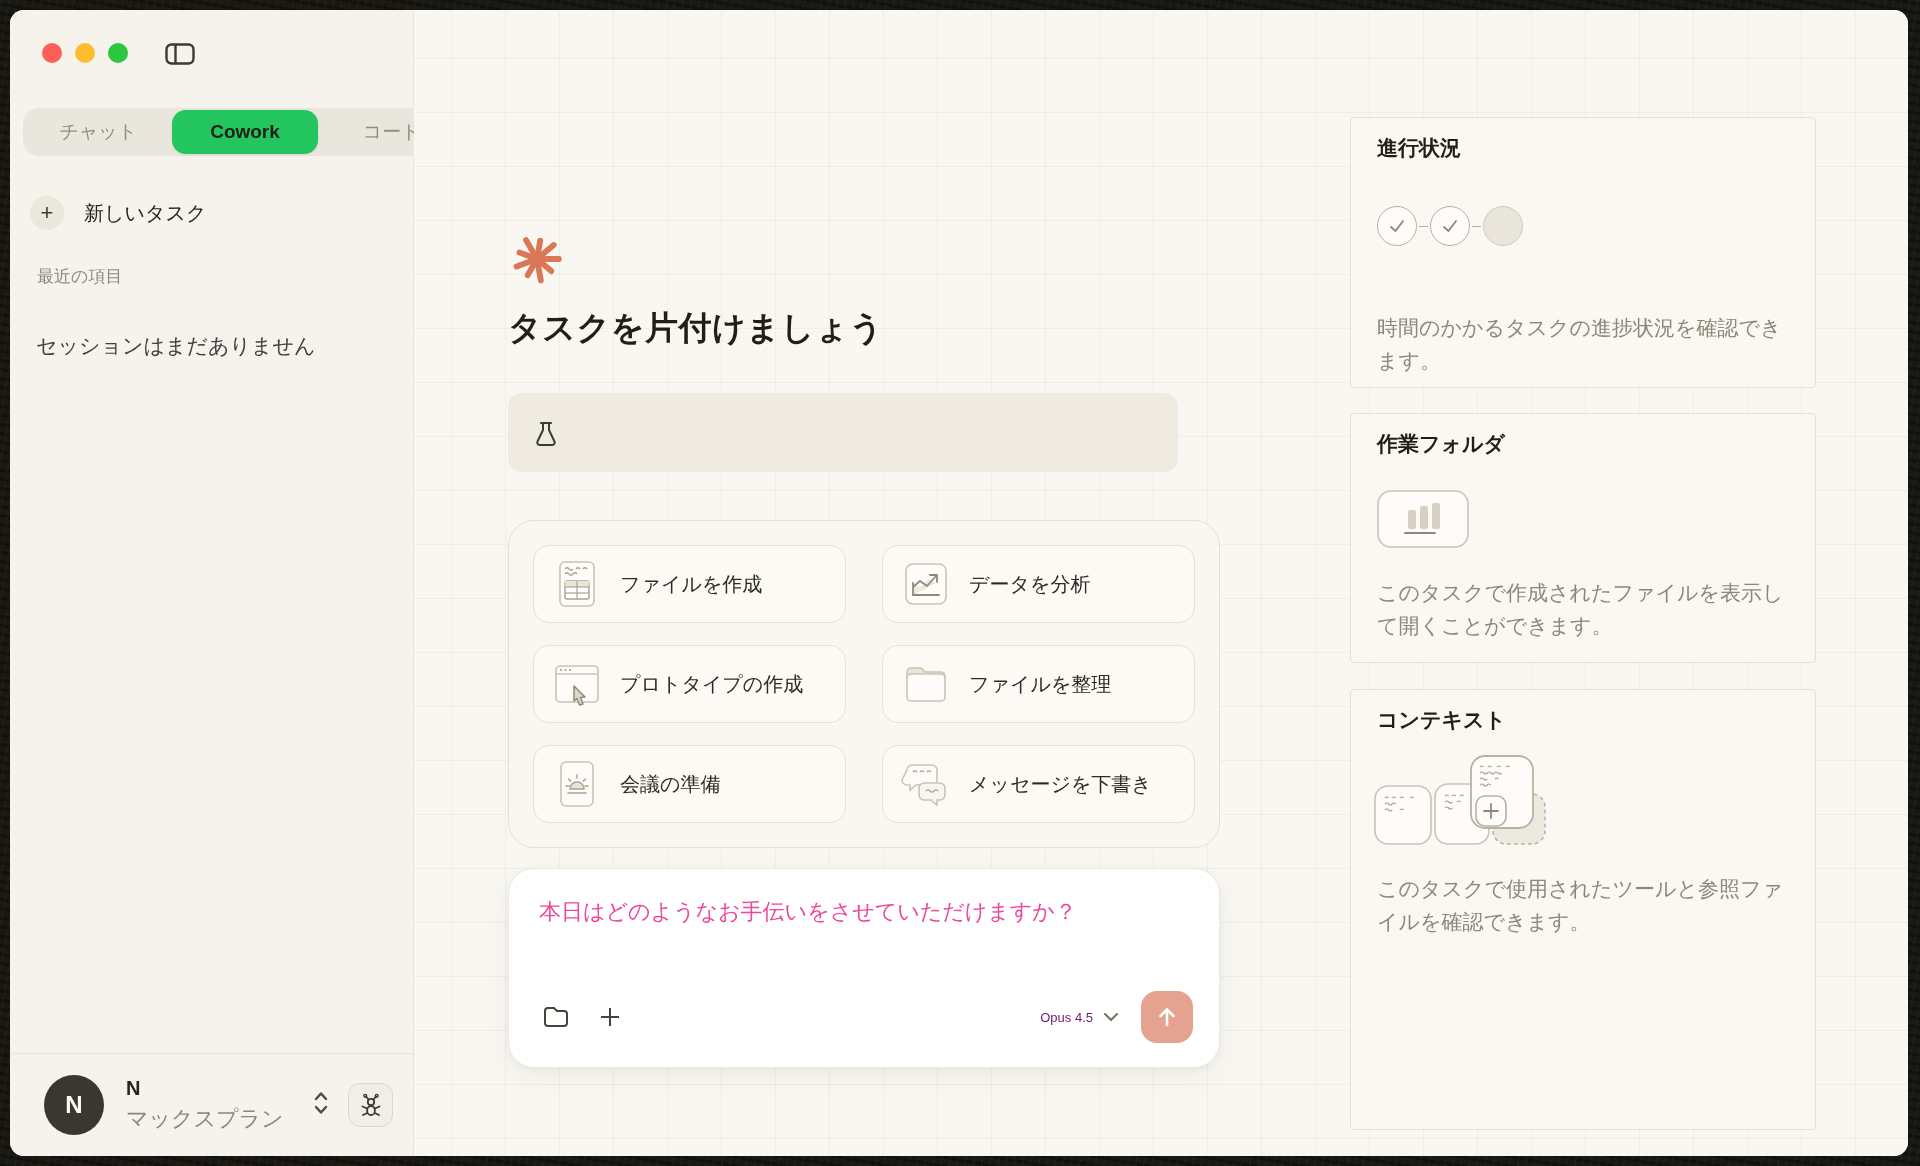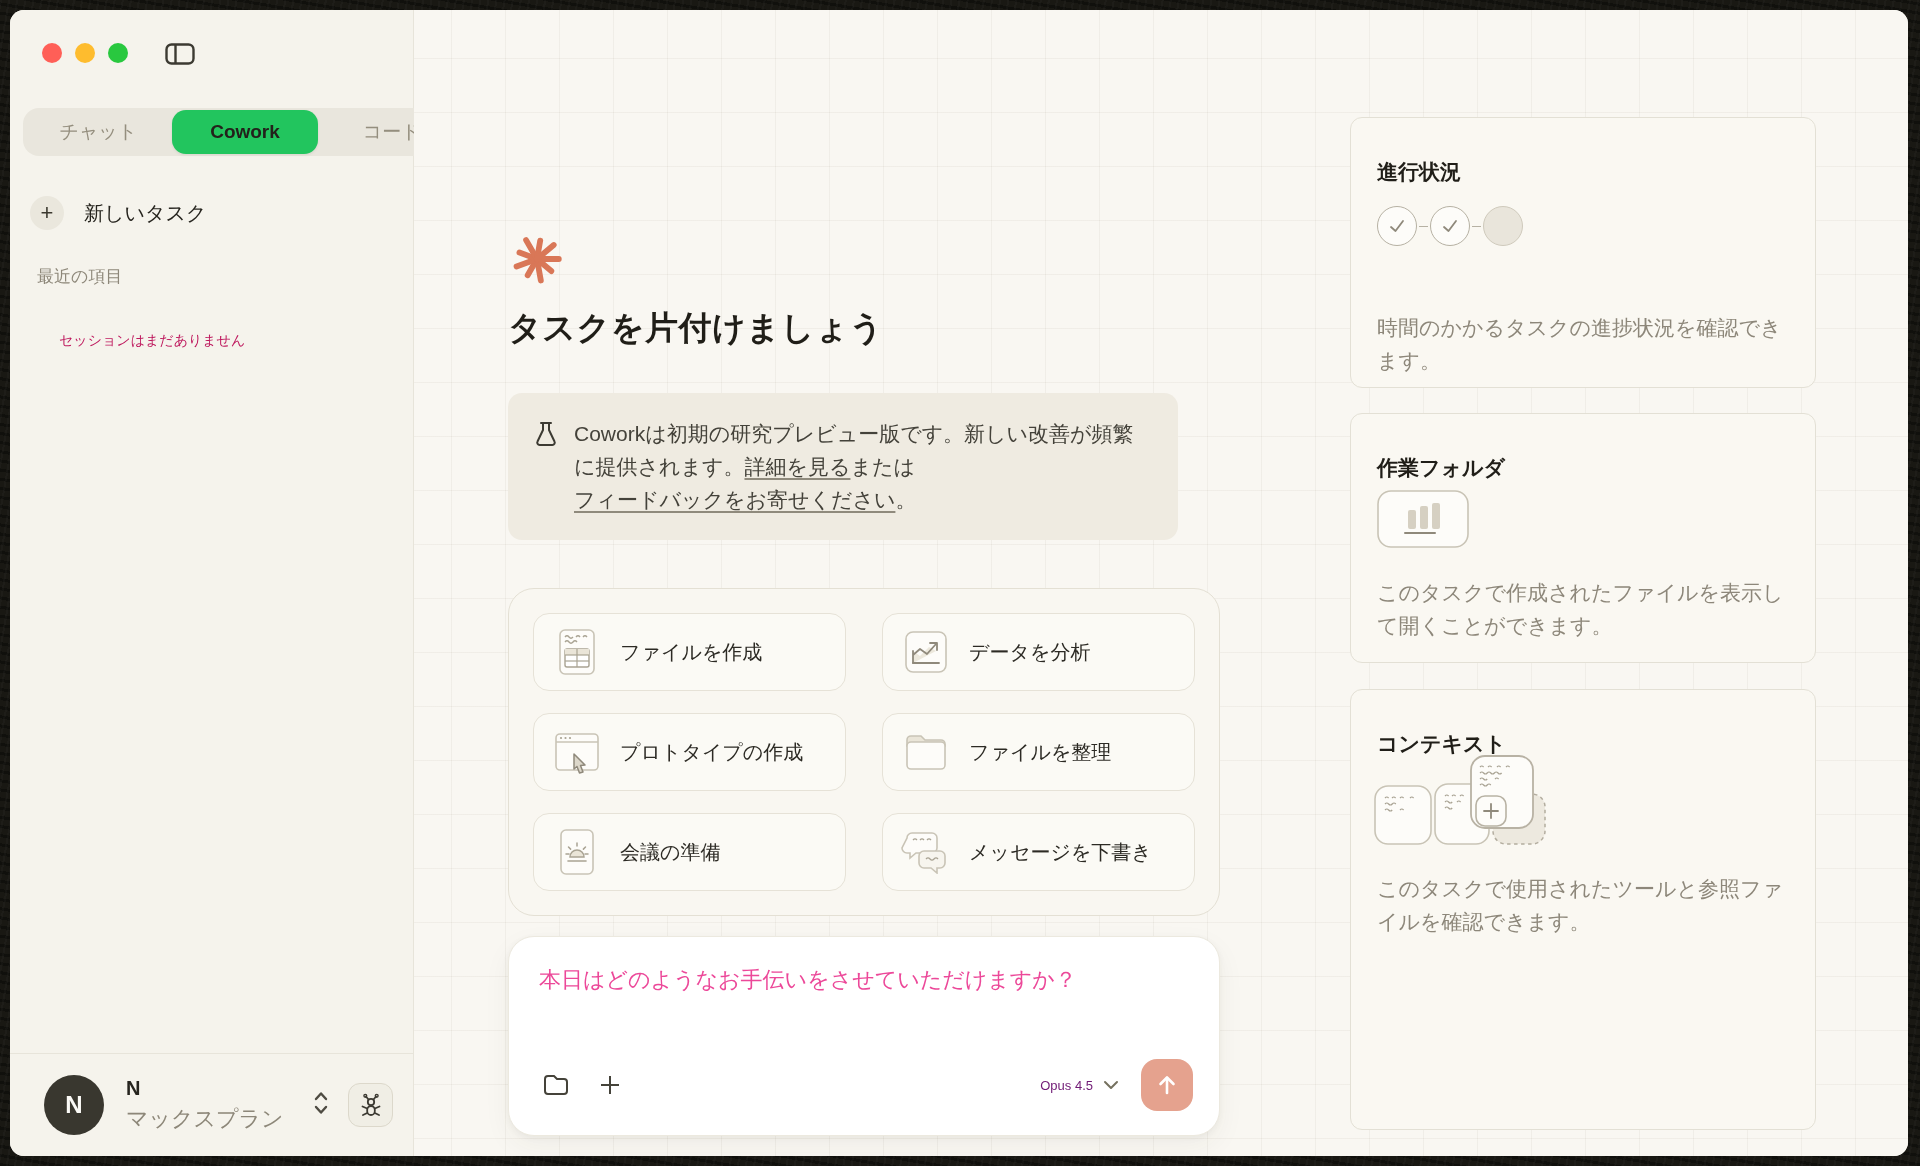--- a/index.html
+++ b/index.html
@@ -38,21 +38,21 @@
     box-shadow:0 1px 3px rgba(0,0,0,0.08);
   }
   .new-task { position:absolute; top:186px; left:20px; display:flex; align-items:center; gap:20px; }
   .plus-circle {
     width:34px; height:34px; border-radius:50%; background:#EAE7DD;
     display:flex; align-items:center; justify-content:center;
     font-size:22px; color:#3B392F; font-weight:400; line-height:1;
   }
   .new-task-label { font-size:20px; color:#26241E; }
   .recent-label { position:absolute; top:255px; left:27px; font-size:17px; color:#8D8779; }
-  .empty-label { position:absolute; top:322px; left:26px; font-size:14px; color:#be185d;margin-left:23px; }
+  .empty-label { position:absolute; top:322px; left:26px; font-size:21px; color:#404040; }
   .user-area {
     position:absolute; left:0; right:0; bottom:0; height:103px;
     border-top:1px solid #E7E4DA; display:flex; align-items:center; padding:0 20px 0 34px;
   }
   .avatar {
     width:60px; height:60px; border-radius:50%; background:#39372F; color:#FBFAF6;
     display:flex; align-items:center; justify-content:center; font-size:24px; font-weight:700;
     flex:none;
   }
   .user-meta { margin-left:22px; flex:1; }
@@ -107,21 +107,21 @@
   .model-select { margin-left:auto; display:flex; align-items:center; gap:10px; margin-right:22px; }
   .model-label { font-size:13px; color:#701a75; }
   .send-btn {
     width:52px; height:52px; border-radius:16px; background:#E5A28E; border:none;
     display:flex; align-items:center; justify-content:center;
   }
   
   .right-panel { position:absolute; left:936px; top:0; width:466px; height:100%; }
   .card {
     position:absolute; left:0; width:466px; background:#FAF8F2;
-    border:1px solid #E3E0D5; border-radius:12px; padding:40px 26px;
+    border:1px solid #E3E0D5; border-radius:4px; padding:16px 26px;
   }
   .card-1 { top:107px; height:271px; }
   .card-2 { top:403px; height:250px; }
   .card-3 { top:679px; height:441px; }
   .card-title { font-size:21px; font-weight:600; color:#201E18; }
   .card-desc { font-size:21px; line-height:33px; color:#8D877A; position:absolute; left:26px; right:26px; }
   .card-1 .card-desc { top:193px; }
   .card-2 .card-desc { top:162px; }
   .card-3 .card-desc { top:182px; }
   .progress-row { position:absolute; left:26px; top:88px; display:flex; align-items:center; }
@@ -215,24 +215,20 @@
         </g>
       </svg>
 
       <h1 class="heading">タスクを片付けましょう</h1>
 
       <div class="notice">
         <svg class="flask" width="24" height="28" viewBox="0 0 24 28">
           <path d="M9 3 v7 L3.5 21.5 a2.4 2.4 0 0 0 2.1 3.5 h12.8 a2.4 2.4 0 0 0 2.1 -3.5 L15 10 V3" fill="none" stroke="#3C3A32" stroke-width="2" stroke-linejoin="round"></path>
           <line x1="7" y1="3" x2="17" y2="3" stroke="#3C3A32" stroke-width="2" stroke-linecap="round"></line>
         </svg>
-        <div class="notice-text">
-          <span>Coworkは初期の研究プレビュー版です。新しい改善が頻繁に提供されます。</span><span></span><a href="#">詳細を見る</a><span>または</span><br>
-          <a href="#">フィードバックをお寄せください</a><span>。</span>
-        </div>
       </div>
 
       <div class="suggestions">
 
         <div class="sug-btn">
           <span class="sug-icon">
             <svg width="44" height="50" viewBox="0 0 44 50">
               <rect x="5" y="3" width="34" height="44" rx="5" fill="#FDFCF9" stroke="#C9C4B6" stroke-width="1.6"></rect>
               <path d="M10 10 q2 -2.5 4 0 q2 2.5 4 0 M21 10 q2 -2.5 4 0 M28 10 q2 -2.5 4 0" fill="none" stroke="#A9A393" stroke-width="1.3"></path>
               <path d="M10 15 q2 -2.5 4 0 q2 2.5 4 0 q2 -2.5 4 0" fill="none" stroke="#A9A393" stroke-width="1.3"></path>

